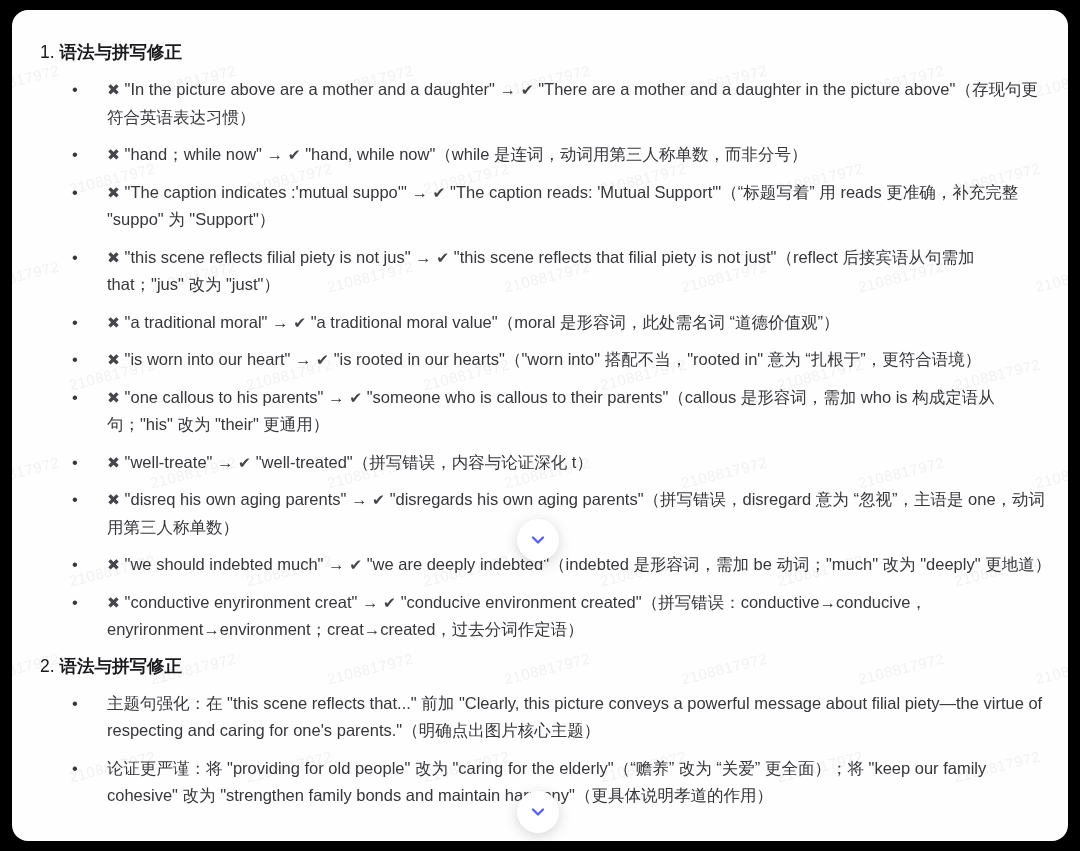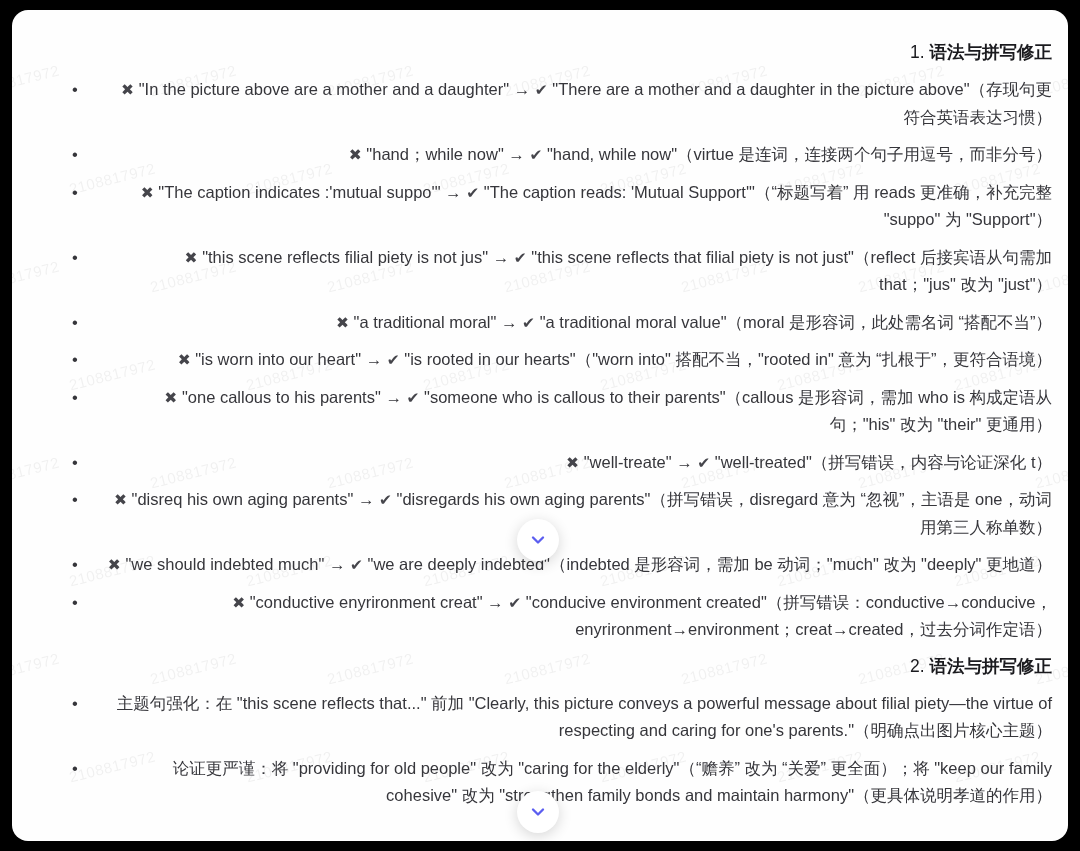--- a/index.html
+++ b/index.html
@@ -12,21 +12,20 @@
     background:#fefefe;border-radius:16px;overflow:hidden;
   }
   .wm-layer{position:absolute;inset:0;z-index:0;pointer-events:none;overflow:hidden;}
   .wm{
     position:absolute;color:rgba(0,0,0,0.055);font-size:15px;
     transform:rotate(-14deg);white-space:nowrap;letter-spacing:0.5px;
   }
   .content{
     position:absolute;inset:0;z-index:1;box-sizing:border-box;
     padding:30px 16px 0 28px;
-    text-align:right;
   }
   h2.sec{font-size:17.5px;line-height:24px;color:#1a1a1e;margin:0 0 12px;font-weight:400;}
   .sec-title{font-weight:700;}
   ul.items{list-style:none;margin:0 0 10px;padding:0;}
   li.item{
     position:relative;padding-left:67px;margin:0 0 10px;
     font-size:16.5px;line-height:27.5px;color:#36363b;
   }
   li.item::before{content:"•";position:absolute;left:32px;top:0;color:#36363b;}
   .mark{color:#45454b;font-size:15.5px;}
@@ -99,24 +98,24 @@
       <span class="wm" style="left: 764px; top: 748px;">2108817972</span>
       <span class="wm" style="left: 941px; top: 748px;">2108817972</span>
     </div>
 
   <div class="content">
 
     <section>
       <h2 class="sec"><span class="sec-num">1.</span> <span class="sec-title">语法与拼写修正</span></h2>
       <ul class="items">
         <li class="item"><span class="mark">✖</span> <span>"In the picture above are a mother and a daughter"</span> <span class="arrow">→</span> <span class="mark">✔</span> <span>"There are a mother and a daughter in the picture above"</span><span>（存现句更符合英语表达习惯）</span></li>
-        <li class="item"><span class="mark">✖</span> <span>"hand；while now"</span> <span class="arrow">→</span> <span class="mark">✔</span> <span>"hand, while now"</span><span>（virtue 是连词，连接两个句子用逗号，而非分号）</span></li>
+        <li class="item"><span class="mark">✖</span> <span>"hand；while now"</span> <span class="arrow">→</span> <span class="mark">✔</span> <span>"hand, while now"</span><span>（while 是连词，动词用第三人称单数，而非分号）</span></li>
         <li class="item"><span class="mark">✖</span> <span>"The caption indicates :'mutual suppo'"</span> <span class="arrow">→</span> <span class="mark">✔</span> <span>"The caption reads: 'Mutual Support'"</span><span>（“标题写着” 用 reads 更准确，补充完整 "suppo" 为 "Support"）</span></li>
         <li class="item"><span class="mark">✖</span> <span>"this scene reflects filial piety is not jus"</span> <span class="arrow">→</span> <span class="mark">✔</span> <span>"this scene reflects that filial piety is not just"</span><span>（reflect 后接宾语从句需加 that；"jus" 改为 "just"）</span></li>
-        <li class="item"><span class="mark">✖</span> <span>"a traditional moral"</span> <span class="arrow">→</span> <span class="mark">✔</span> <span>"a traditional moral value"</span><span>（moral 是形容词，此处需名词 “搭配不当”）</span></li>
+        <li class="item"><span class="mark">✖</span> <span>"a traditional moral"</span> <span class="arrow">→</span> <span class="mark">✔</span> <span>"a traditional moral value"</span><span>（moral 是形容词，此处需名词 “道德价值观”）</span></li>
         <li class="item"><span class="mark">✖</span> <span>"is worn into our heart"</span> <span class="arrow">→</span> <span class="mark">✔</span> <span>"is rooted in our hearts"</span><span>（"worn into" 搭配不当，"rooted in" 意为 “扎根于”，更符合语境）</span></li>
         <li class="item"><span class="mark">✖</span> <span>"one callous to his parents"</span> <span class="arrow">→</span> <span class="mark">✔</span> <span>"someone who is callous to their parents"</span><span>（callous 是形容词，需加 who is 构成定语从句；"his" 改为 "their" 更通用）</span></li>
         <li class="item"><span class="mark">✖</span> <span>"well-treate"</span> <span class="arrow">→</span> <span class="mark">✔</span> <span>"well-treated"</span><span>（拼写错误，内容与论证深化 t）</span></li>
         <li class="item"><span class="mark">✖</span> <span>"disreq his own aging parents"</span> <span class="arrow">→</span> <span class="mark">✔</span> <span>"disregards his own aging parents"</span><span>（拼写错误，disregard 意为 “忽视”，主语是 one，动词用第三人称单数）</span></li>
         <li class="item"><span class="mark">✖</span> <span>"we should indebted much"</span> <span class="arrow">→</span> <span class="mark">✔</span> <span>"we are deeply indebted"</span><span>（indebted 是形容词，需加 be 动词；"much" 改为 "deeply" 更地道）</span></li>
         <li class="item"><span class="mark">✖</span> <span>"conductive enyrironment creat"</span> <span class="arrow">→</span> <span class="mark">✔</span> <span>"conducive environment created"</span><span>（拼写错误：conductive→conducive，enyrironment→environment；creat→created，过去分词作定语）</span></li>
       </ul>
     </section>
 
     <section>

